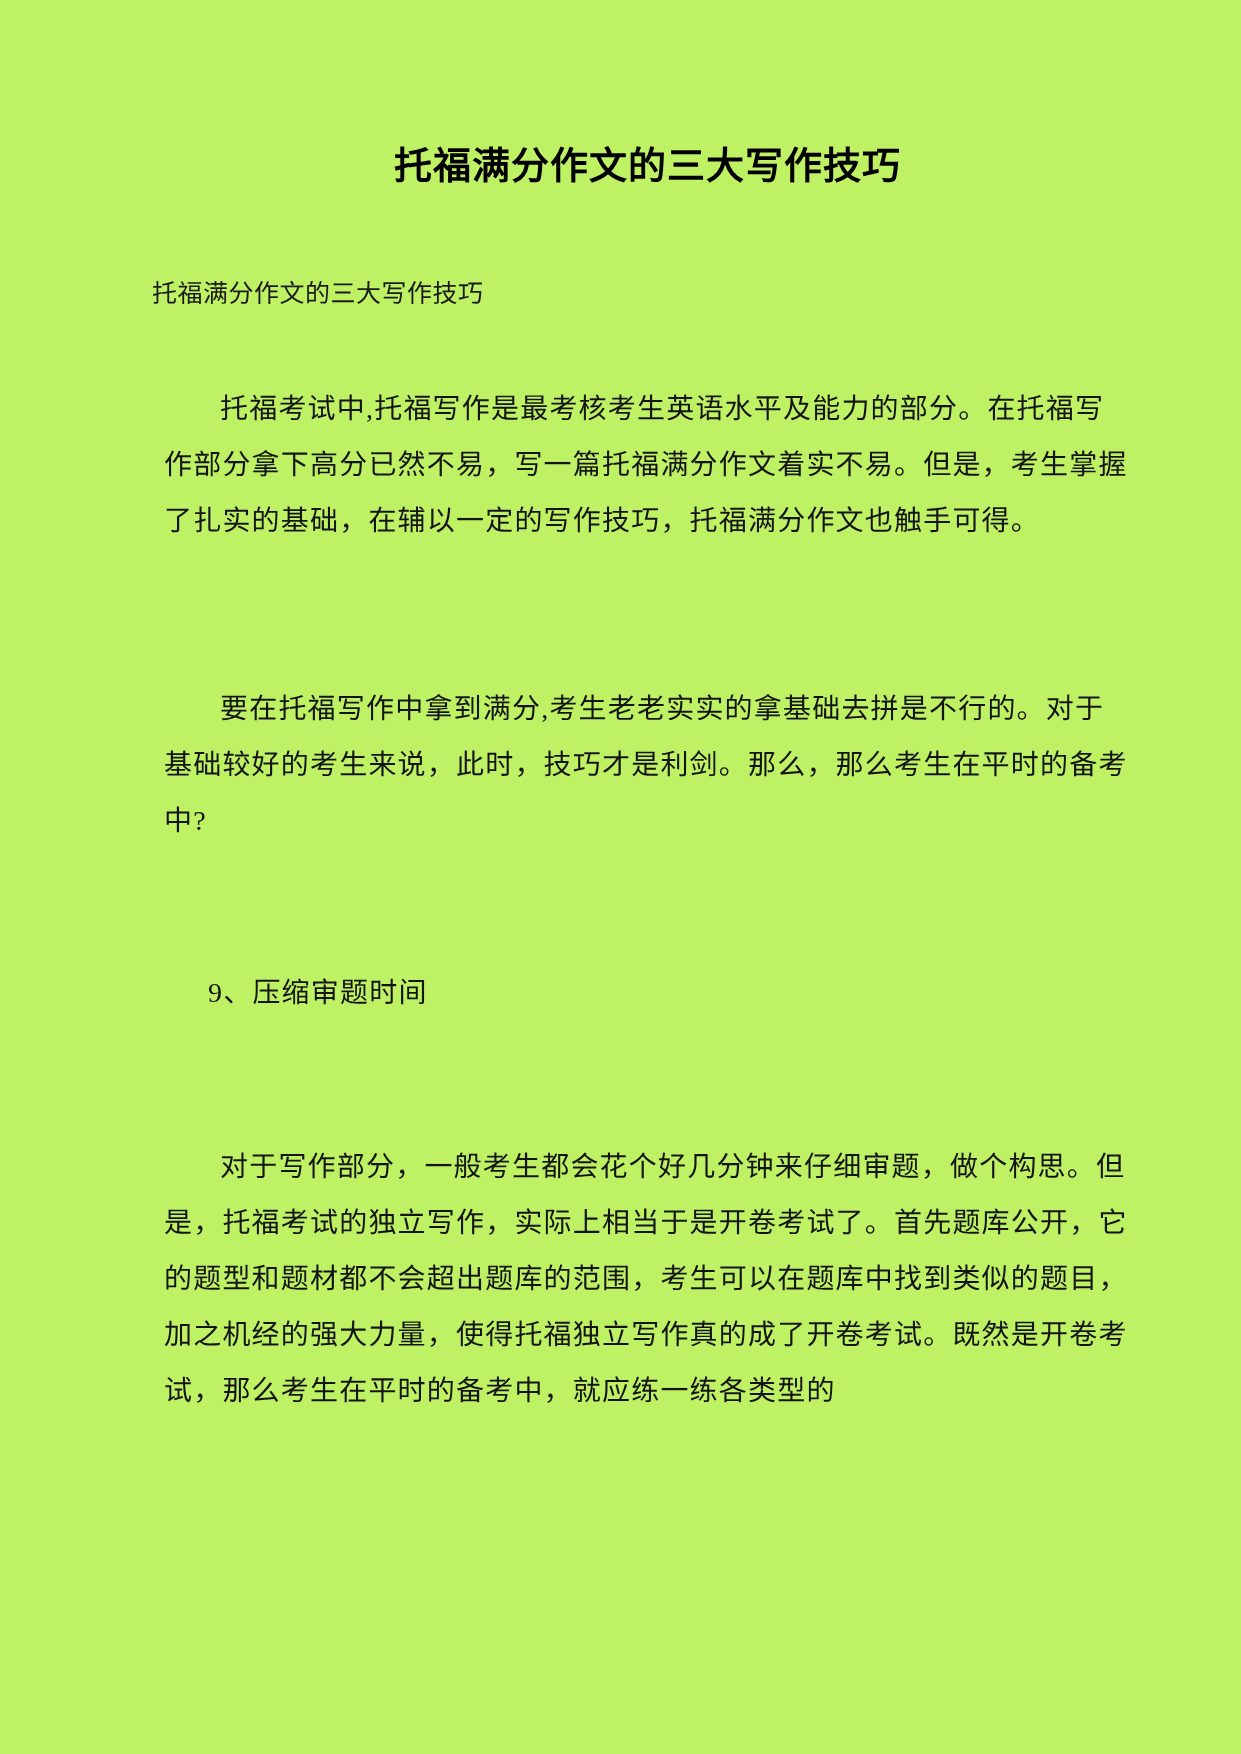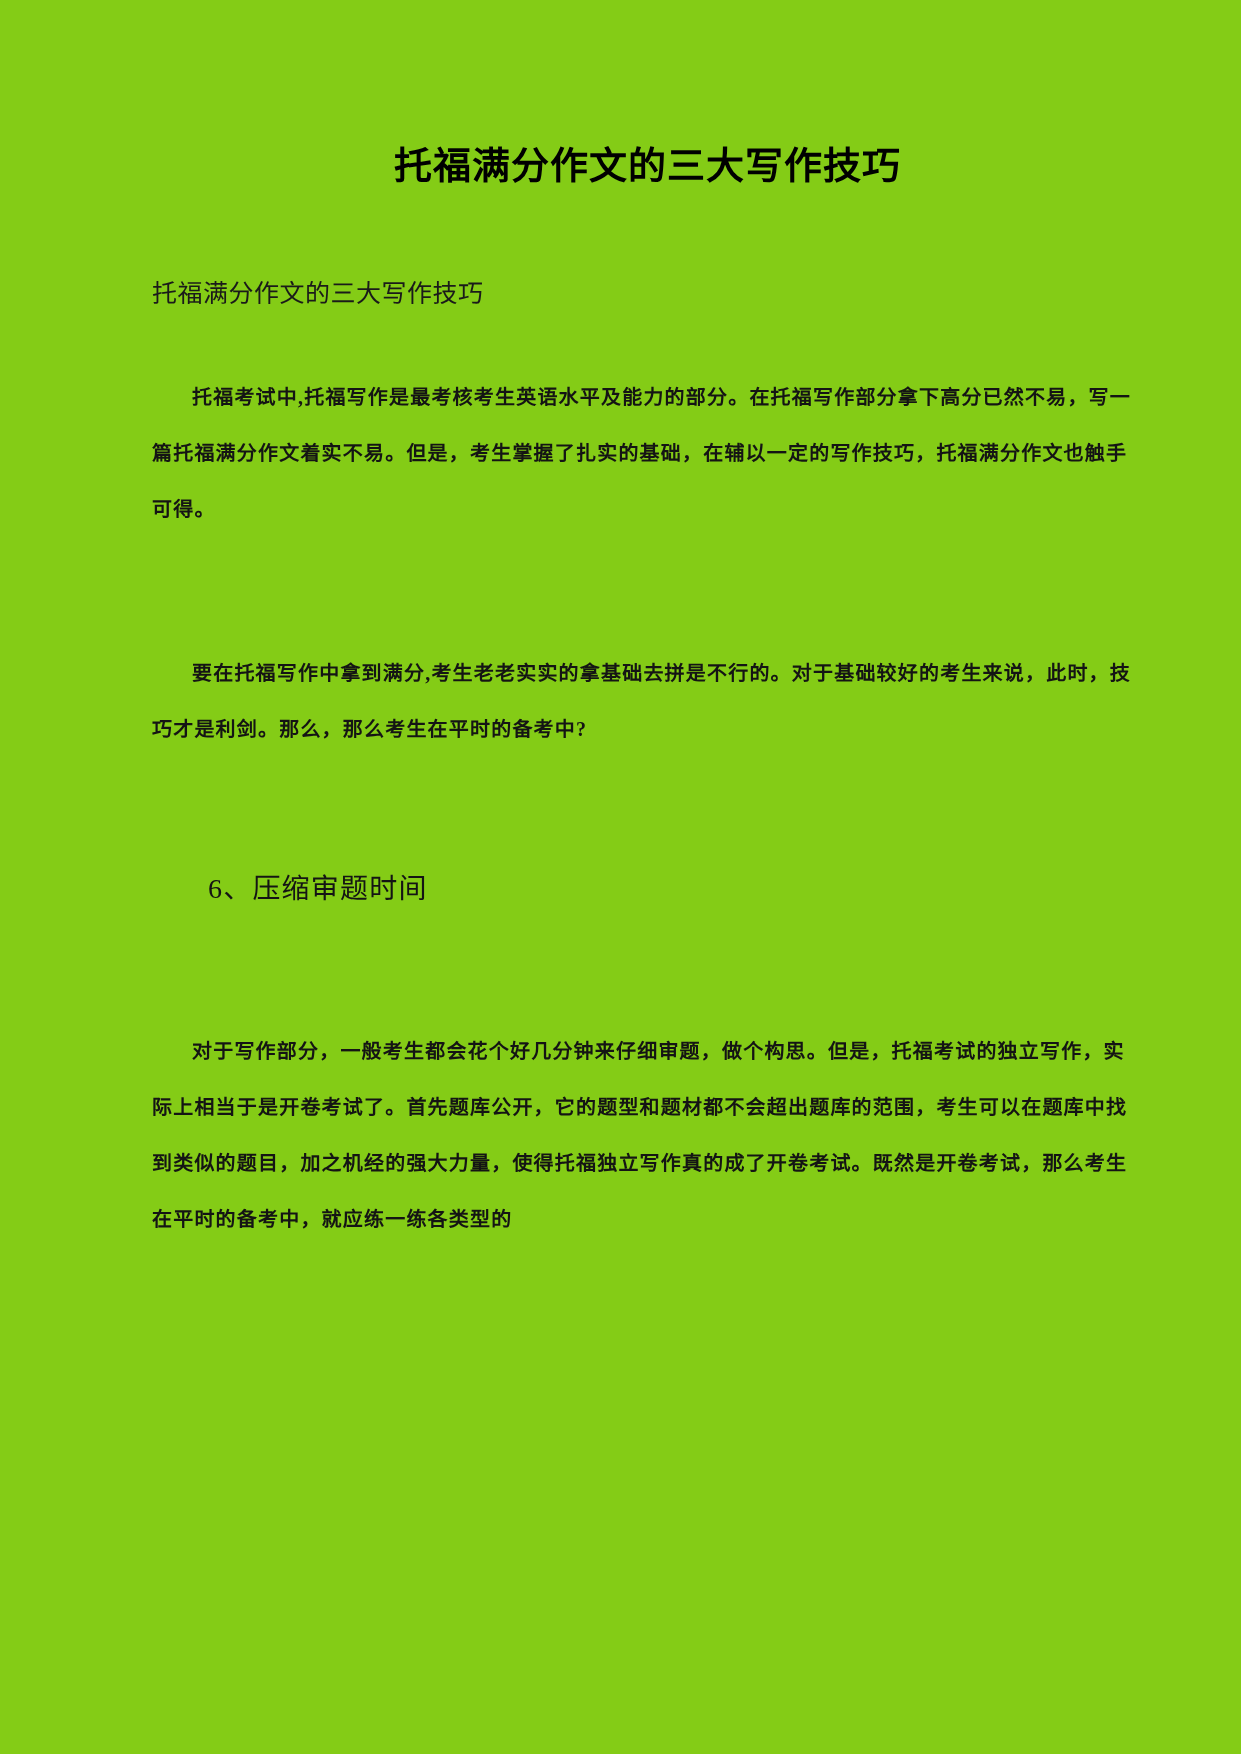--- a/index.html
+++ b/index.html
@@ -13,21 +13,21 @@
     height: 1754px;
     font-family: "Liberation Serif", "DejaVu Serif", serif;
     color: #1a1a1a;
     overflow: hidden;
   }
   .page {
     box-sizing: border-box;
     width: 1241px;
     height: 1754px;
     padding: 118px 98px 0 152px;
-    background: #84cc16;
+    background: #bef264;
     position: relative;
   }
   .doc-title {
     font-family: "DejaVu Sans", "Liberation Sans", sans-serif;
     font-weight: bold;
     font-size: 38px;
     line-height: 1.4;
     text-align: center;
     letter-spacing: 1px;
     margin: 0 0 0 0;
@@ -37,27 +37,26 @@
   .subtitle {
     font-family: "DejaVu Sans", "Liberation Sans", sans-serif;
     font-size: 25px;
     line-height: 1.5;
     margin-top: 82px;
     color: #1a1a1a;
     letter-spacing: 0.5px;
   }
   .body-para {
     font-family: "Liberation Serif", "DejaVu Serif", serif;
-    font-size: 20px;
+    font-size: 28px;
     line-height: 56px;
     text-indent: 2em;
     letter-spacing: 1.2px;
-    margin: 0;
+    margin: 12px;
     color: #141414;
-    font-weight: bold;
   }
   .gap-1 { height: 56px; }
   .gap-2 { height: 108px; }
   .gap-3 { height: 104px; }
   .gap-4 { height: 106px; }
   .section-heading {
     font-family: "Liberation Serif", "DejaVu Serif", serif;
     font-size: 28px;
     line-height: 56px;
     text-indent: 2em;
@@ -78,19 +77,19 @@
   <div class="gap-1"></div>
 
   <p class="body-para">托福考试中,托福写作是最考核考生英语水平及能力的部分。在托福写作部分拿下高分已然不易，写一篇托福满分作文着实不易。但是，考生掌握了扎实的基础，在辅以一定的写作技巧，托福满分作文也触手可得。</p>
 
   <div class="gap-2"></div>
 
   <p class="body-para">要在托福写作中拿到满分,考生老老实实的拿基础去拼是不行的。对于基础较好的考生来说，此时，技巧才是利剑。那么，那么考生在平时的备考中?</p>
 
   <div class="gap-3"></div>
 
-  <p class="section-heading">6、压缩审题时间</p>
+  <p class="section-heading">9、压缩审题时间</p>
 
   <div class="gap-4"></div>
 
   <p class="body-para">对于写作部分，一般考生都会花个好几分钟来仔细审题，做个构思。但是，托福考试的独立写作，实际上相当于是开卷考试了。首先题库公开，它的题型和题材都不会超出题库的范围，考生可以在题库中找到类似的题目，加之机经的强大力量，使得托福独立写作真的成了开卷考试。既然是开卷考试，那么考生在平时的备考中，就应练一练各类型的</p>
 
 </div>
 
 </body></html>

